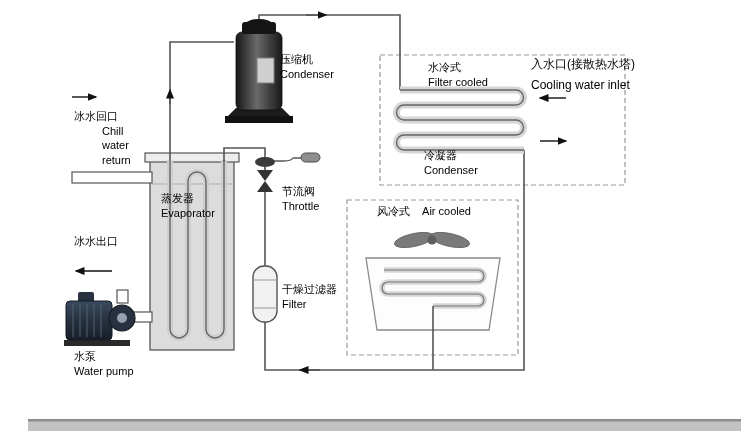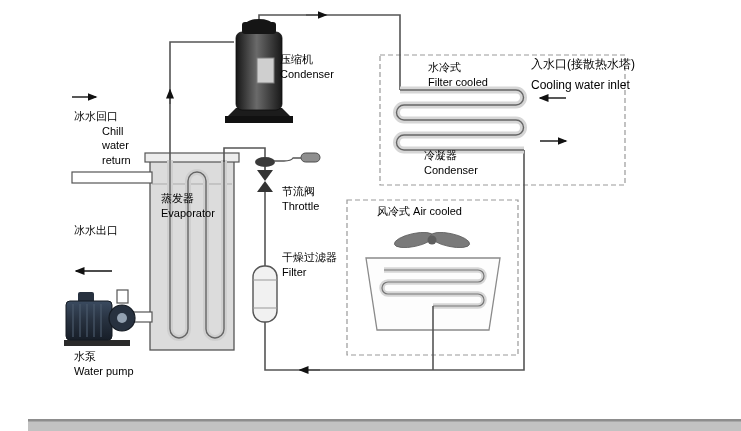--- a/index.html
+++ b/index.html
@@ -7,21 +7,21 @@
     position:relative;width:741px;height:431px;background:#ffffff;overflow:hidden;
     font-family:"Liberation Sans", sans-serif;
   }
   .stage svg{position:absolute;left:0;top:0;}
   .lbl{position:absolute;color:#000;font-size:11px;line-height:1.32;}
   .lbl span{display:block;white-space:nowrap;}
   .wrap{width:74px;}
   .wrap span.en{white-space:normal;margin-left:28px;}
   .small{font-size:12px;line-height:1.75;}
   .inl{display:inline-block !important;}
-  .gap{}
+  .gap{margin-left:9px;}
 </style>
 </head>
 <body>
 
 <div class="stage">
 
   <svg width="741" height="431" viewBox="0 0 741 431">
     <defs>
       <marker id="arr" markerWidth="10" markerHeight="8" refX="8.5" refY="4" orient="auto" markerUnits="userSpaceOnUse">
         <path d="M0,0 L10,4 L0,8 Z" fill="#111"></path>
@@ -158,21 +158,21 @@
       <rect x="28" y="419" width="713" height="12" fill="#c2c2c2"></rect>
       <rect x="28" y="419" width="713" height="2.5" fill="#8d8d8d"></rect>
     </g>
   </svg>
 
   <div class="lbl wrap" style="left:74px;top:109px">
     <span class="zh">冰水回口</span>
     <span class="en">Chill water return</span>
   </div>
 
-  <div class="lbl wrap" style="left:74px;top:223px">
+  <div class="lbl wrap" style="left:74px;top:234px">
     <span class="zh">冰水出口</span>
   </div>
 
   <div class="lbl" style="left:74px;top:349px">
     <span class="zh">水泵</span>
     <span class="en">Water pump</span>
   </div>
 
   <div class="lbl" style="left:161px;top:191px">
     <span class="zh">蒸发器</span>
@@ -182,21 +182,21 @@
   <div class="lbl" style="left:280px;top:52px">
     <span class="zh">压缩机</span>
     <span class="en">Condenser</span>
   </div>
 
   <div class="lbl" style="left:282px;top:184px">
     <span class="zh">节流阀</span>
     <span class="en">Throttle</span>
   </div>
 
-  <div class="lbl" style="left:282px;top:250px">
+  <div class="lbl" style="left:282px;top:282px">
     <span class="zh">干燥过滤器</span>
     <span class="en">Filter</span>
   </div>
 
   <div class="lbl" style="left:428px;top:60px">
     <span class="zh">水冷式</span>
     <span class="en">Filter cooled</span>
   </div>
 
   <div class="lbl small" style="left:531px;top:54px">

